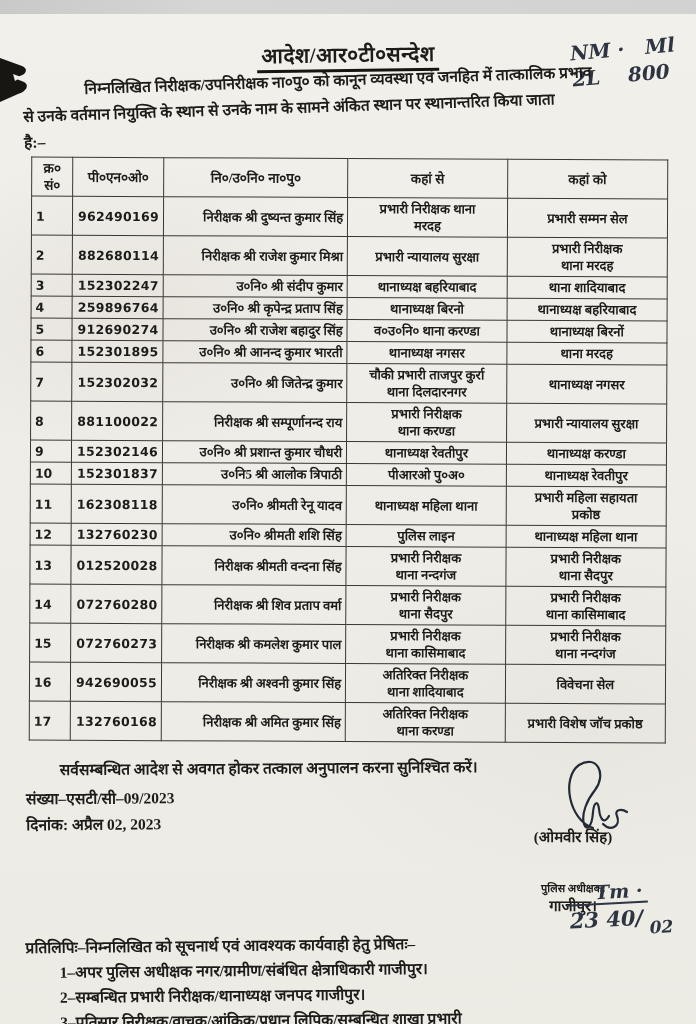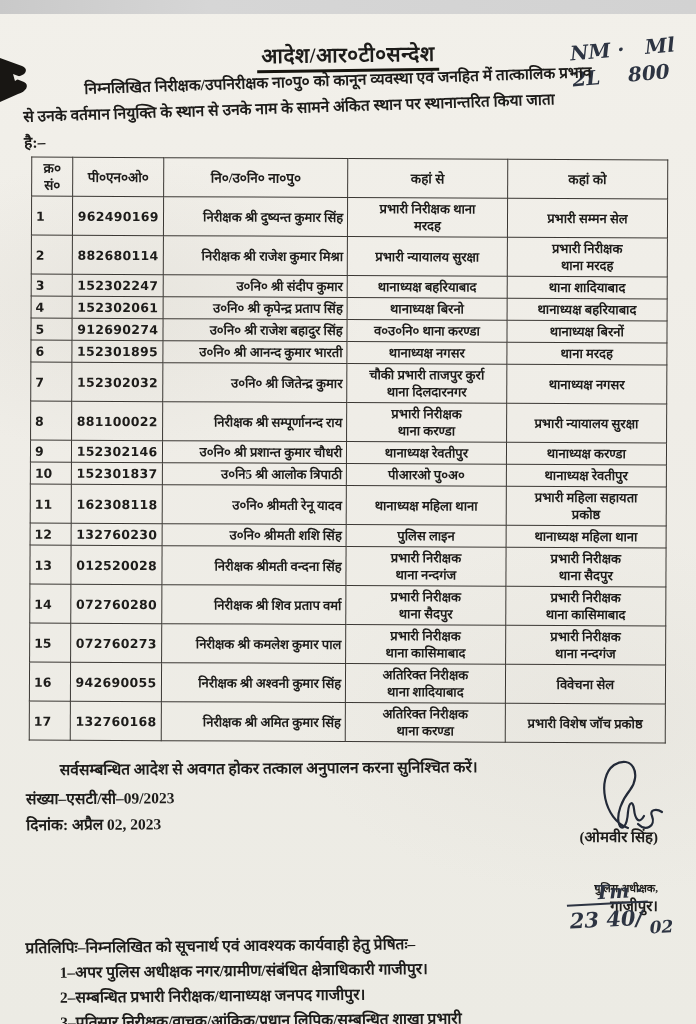--- a/index.html
+++ b/index.html
@@ -40,28 +40,28 @@
     border:1.4px solid #3b3834;padding:2px 4px;vertical-align:middle;
     white-space:pre-line;font-weight:650;
   }
   table.transfer th{font-size:13.5px;font-weight:750;text-align:center;}
   th.col-sn{width:34px;text-align:left;padding-left:5px;}
   th.col-pno{width:82px;}
   th.col-name{width:190px;}
   th.col-from{width:162px;}
   th.col-to{width:163px;}
   td.c-sn{text-align:left;padding-left:7px;font-family:"DejaVu Sans",sans-serif;font-size:12.5px;font-weight:700;vertical-align:top;}
-  td.c-pno{text-align:center;padding-left:8px;font-family:"DejaVu Sans",sans-serif;font-size:12.5px;font-weight:700;letter-spacing:.3px;vertical-align:middle;}
+  td.c-pno{text-align:right;padding-left:8px;font-family:"DejaVu Sans",sans-serif;font-size:12.5px;font-weight:700;letter-spacing:.3px;vertical-align:middle;}
   td.c-name{text-align:right;padding-left:8px;}
   td.c-from,td.c-to{text-align:center;}
   .after-table{margin:14px 0 0 0;transform:rotate(-0.4deg);}
   .compliance{margin-left:60px;font-size:15.5px;font-weight:650;}
   .refline{margin:7px 0 0 26px;font-size:15.5px;font-weight:700;}
   .dateline{margin:4px 0 0 26px;font-size:15.5px;font-weight:700;}
-  .sig-block{position:absolute;top:758px;left:488px;width:170px;text-align:right;}
+  .sig-block{position:absolute;top:758px;left:488px;width:170px;text-align:center;}
   .sig-scribble{position:relative;left:18px;top:0;}
   .sig-name{font-size:15px;font-weight:700;margin-top:-14px;}
   .sig-role{font-size:11px;font-weight:650;margin-top:34px;}
   .sig-place{font-size:15px;font-weight:650;}
   .copy-section{margin:100px 0 0 26px;transform:rotate(-0.6deg);font-size:15.5px;font-weight:650;width:600px;}
   .copy-heading{font-weight:750;}
   .copy-item{margin-left:34px;margin-top:3px;white-space:pre-line;}
   .hw-bottomright{position:absolute;top:880px;right:24px;transform:rotate(-3deg);font-size:19px;font-weight:700;text-align:center;}
   .hw-bottomright .num{display:inline-block;border-top:2.5px solid #2d3442;padding:2px 6px 0 2px;font-size:21px;}
   .hw-bottomright .sub{display:inline-block;transform:translateY(9px);font-size:17px;}
@@ -124,21 +124,21 @@
       <tr>
         <td class="c-sn">3</td>
         <td class="c-pno">152302247</td>
         <td class="c-name">उ०नि० श्री संदीप कुमार</td>
         <td class="c-from">थानाध्यक्ष बहरियाबाद</td>
         <td class="c-to">थाना शादियाबाद</td>
       </tr>
 
       <tr>
         <td class="c-sn">4</td>
-        <td class="c-pno">152302061</td>
+        <td class="c-pno">259896764</td>
         <td class="c-name">उ०नि० श्री कृपेन्द्र प्रताप सिंह</td>
         <td class="c-from">थानाध्यक्ष बिरनो</td>
         <td class="c-to">थानाध्यक्ष बहरियाबाद</td>
       </tr>
 
       <tr>
         <td class="c-sn">5</td>
         <td class="c-pno">912690274</td>
         <td class="c-name">उ०नि० श्री राजेश बहादुर सिंह</td>
         <td class="c-from">व०उ०नि० थाना करण्डा</td>

